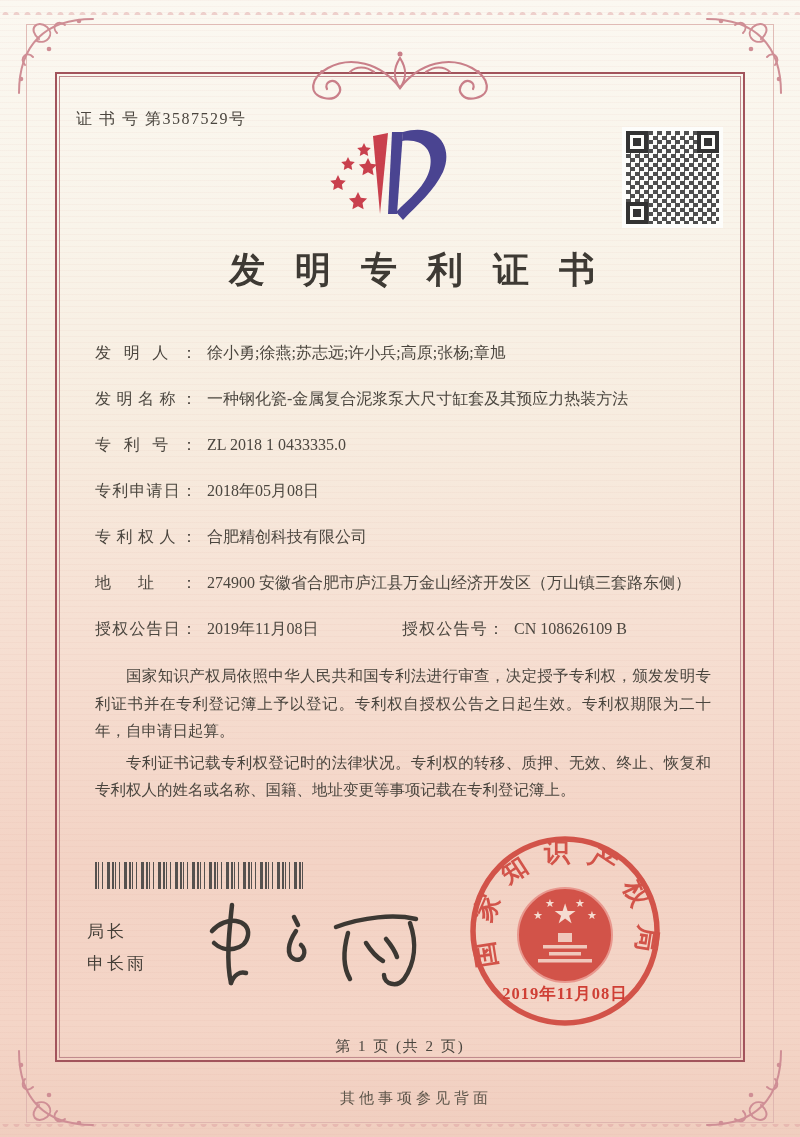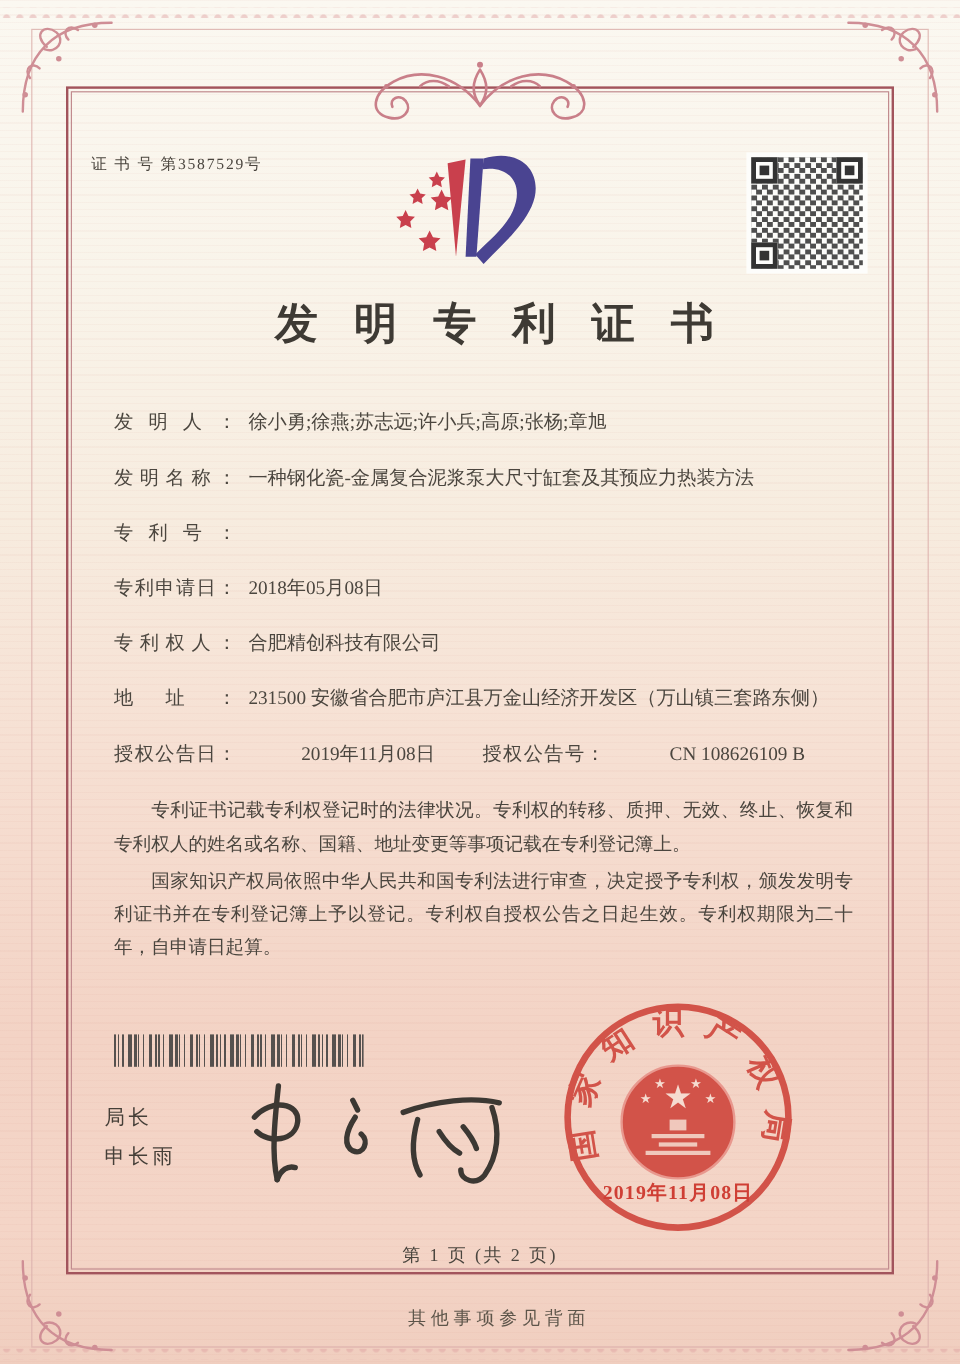--- a/index.html
+++ b/index.html
@@ -18,41 +18,41 @@
   .frame{position:absolute;left:55px;top:72px;width:690px;height:990px;
     border:2px solid #a2545c;box-sizing:border-box;}
   .frame-inner{position:absolute;inset:2px;border:1px solid #c18b8e;}
   .corner{position:absolute;width:84px;height:84px;color:#cf8e95;}
   .corner.tl{left:13px;top:13px;}
   .corner.tr{right:13px;top:13px;transform:scaleX(-1);}
   .corner.bl{left:13px;bottom:6px;transform:scaleY(-1);}
   .corner.br{right:13px;bottom:6px;transform:scale(-1,-1);}
   .top-ornament{position:absolute;left:50%;top:42px;transform:translateX(-50%);
     width:244px;height:64px;color:#c97f89;}
-  .cert-no{position:absolute;left:76px;top:128px;font-size:13px;letter-spacing:1.5px;color:#4b463f;}
+  .cert-no{position:absolute;left:76px;top:109px;font-size:16px;letter-spacing:1.5px;color:#4b463f;}
   .logo{position:absolute;left:50%;top:114px;transform:translateX(-50%);width:152px;height:120px;}
   .qr{position:absolute;left:626px;top:131px;width:93px;height:93px;background:#fdfdfb;
     box-shadow:0 0 0 4px #fdfdfb;}
   .qr-modules{position:absolute;inset:0;
     background:
       repeating-conic-gradient(#3c3c3c 0 25%,transparent 0 50%);
     background-size:9px 9px;opacity:.9;}
   .qr-finder{position:absolute;width:22px;height:22px;border:4px solid #333;background:#fdfdfb;box-sizing:border-box;}
   .qr-finder::after{content:"";position:absolute;inset:3px;background:#333;}
   .qr-finder.f1{left:0;top:0;}
   .qr-finder.f2{right:0;top:0;}
   .qr-finder.f3{left:0;bottom:0;}
   .title{position:absolute;left:12px;top:246px;width:100%;text-align:center;
     font-size:36px;font-weight:700;letter-spacing:30px;text-indent:30px;color:#3e3a34;}
   .fields{position:absolute;left:95px;top:340px;width:616px;font-size:16px;color:#4b463f;}
   .frow{display:flex;margin-bottom:21px;line-height:25px;}
   .flabel{flex:0 0 102px;text-align:justify;text-align-last:justify;}
   .flabel::after{content:"：";}
   .fvalue{flex:1;padding-left:10px;}
-  .fpair{display:flex;gap:44px;}
+  .fpair{display:flex;}
   .fpair.first{width:307px;}
   .fpair .flabel{flex:0 0 102px;}
   .paras{margin-top:8px;}
   .para{text-indent:2em;line-height:27.5px;font-size:15.5px;text-align:justify;
     margin:0 0 4px 0;color:#4a453e;}
   .barcode{position:absolute;left:95px;top:862px;width:208px;height:27px;opacity:.85;
     background:repeating-linear-gradient(90deg,
       #3a3a3a 0 2px,transparent 2px 3px,
       #3a3a3a 3px 4px,transparent 4px 7px,
       #3a3a3a 7px 8px,transparent 8px 12px,
@@ -179,47 +179,48 @@
     <div class="frow">
       <span class="flabel">发明人</span>
       <span class="fvalue">徐小勇;徐燕;苏志远;许小兵;高原;张杨;章旭</span>
     </div>
     <div class="frow">
       <span class="flabel">发明名称</span>
       <span class="fvalue">一种钢化瓷-金属复合泥浆泵大尺寸缸套及其预应力热装方法</span>
     </div>
     <div class="frow">
       <span class="flabel">专利号</span>
+      <span class="fvalue">ZL 2018 1 0433335.0</span>
     </div>
     <div class="frow">
       <span class="flabel">专利申请日</span>
       <span class="fvalue">2018年05月08日</span>
     </div>
     <div class="frow">
       <span class="flabel">专利权人</span>
       <span class="fvalue">合肥精创科技有限公司</span>
     </div>
     <div class="frow">
       <span class="flabel">地址</span>
-      <span class="fvalue">231500 安徽省合肥市庐江县万金山经济开发区（万山镇三套路东侧）</span>
+      <span class="fvalue">274900 安徽省合肥市庐江县万金山经济开发区（万山镇三套路东侧）</span>
     </div>
     <div class="frow">
       <div class="fpair first">
         <span class="flabel">授权公告日</span>
         <span class="fvalue">2019年11月08日</span>
       </div>
       <div class="fpair">
         <span class="flabel">授权公告号</span>
         <span class="fvalue">CN 108626109 B</span>
       </div>
     </div>
 
     <div class="paras">
+      <p class="para">国家知识产权局依照中华人民共和国专利法进行审查，决定授予专利权，颁发发明专利证书并在专利登记簿上予以登记。专利权自授权公告之日起生效。专利权期限为二十年，自申请日起算。</p>
       <p class="para">专利证书记载专利权登记时的法律状况。专利权的转移、质押、无效、终止、恢复和专利权人的姓名或名称、国籍、地址变更等事项记载在专利登记簿上。</p>
-      <p class="para">国家知识产权局依照中华人民共和国专利法进行审查，决定授予专利权，颁发发明专利证书并在专利登记簿上予以登记。专利权自授权公告之日起生效。专利权期限为二十年，自申请日起算。</p>
     </div>
   </div>
 
   <div class="barcode"></div>
 
   <div class="director-label">局长</div>
   <div class="director-name">申长雨</div>
 
   <svg class="signature" viewBox="0 0 238 104">
     <g fill="none" stroke="#3c3833" stroke-width="4.5" stroke-linecap="round" stroke-linejoin="round">

